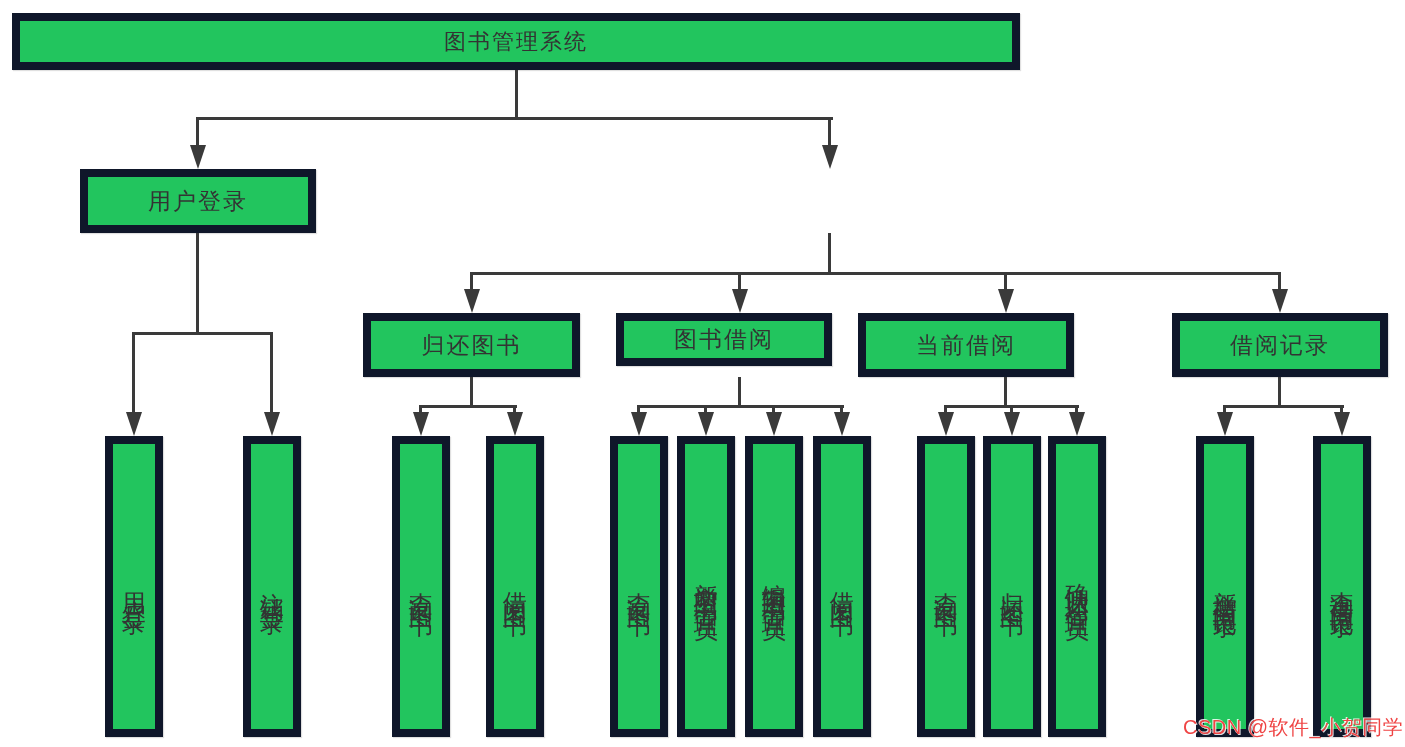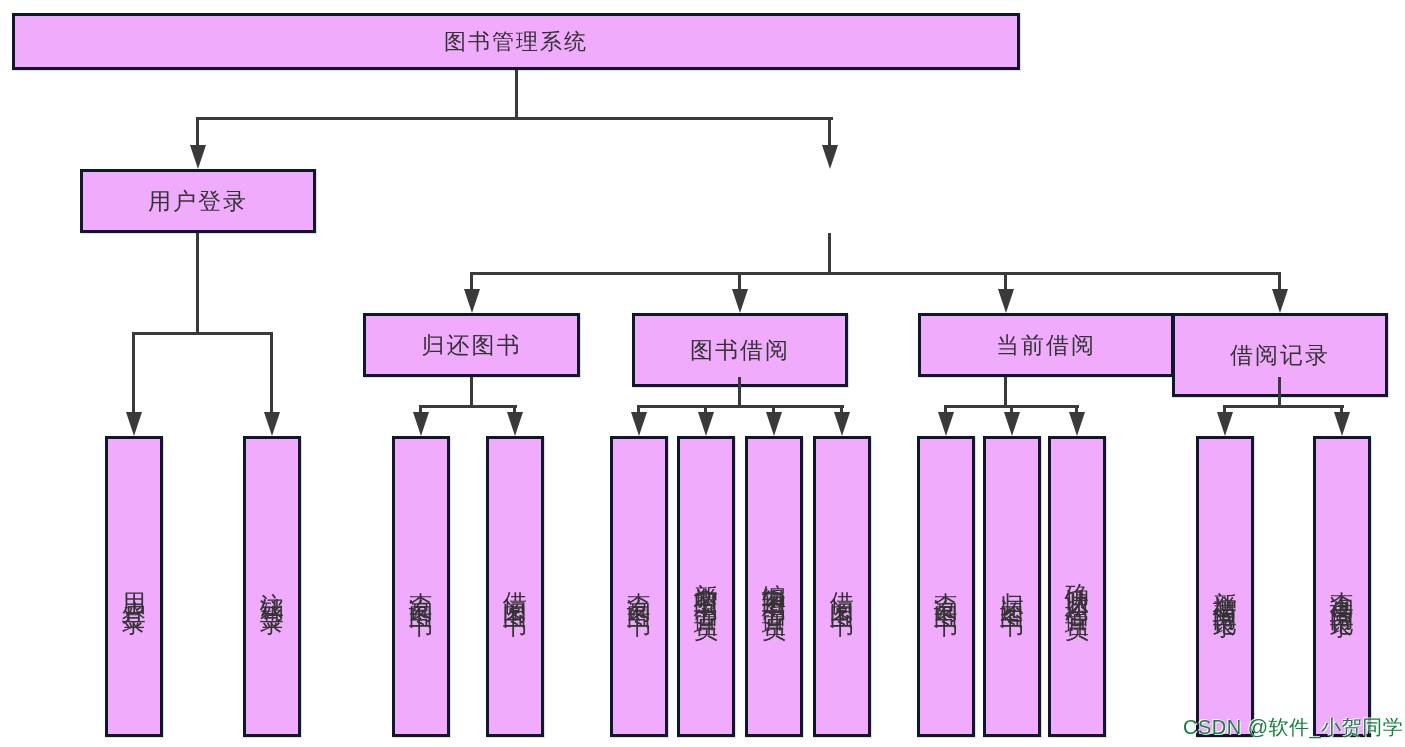--- a/index.html
+++ b/index.html
@@ -6,22 +6,22 @@
   #canvas{
     position:relative;
     width:1405px;height:747px;
     background:#ffffff;
     font-family:"Liberation Sans",sans-serif;
     overflow:hidden;
   }
   .node{
     position:absolute;
     box-sizing:border-box;
-    border:3px solid #0f172a;
-    background:#f0abfc;
+    border:8px solid #0f172a;
+    background:#22c55e;
     color:#333333;
     display:flex;
     align-items:center;
     justify-content:center;
     box-shadow:1px 1px 1px rgba(0,0,0,0.12);
   }
   .node.h{
     font-size:23px;
     letter-spacing:2px;
     white-space:nowrap;
@@ -44,21 +44,21 @@
     position:absolute;
     width:0;height:0;
     border-left:8px solid transparent;
     border-right:8px solid transparent;
     border-top:24px solid #3a3a3a;
   }
   .watermark{
     position:absolute;
     left:1183px;top:714px;
     font-size:20px;
-    color:#15803d;
+    color:#ef4444;
     letter-spacing:0.5px;
     white-space:nowrap;
     z-index:9;
     text-shadow:1px 1px 0 rgba(255,255,255,0.85),-1px -1px 0 rgba(255,255,255,0.85);
   }
 </style>
 </head>
 <body>
 
 <div id="canvas">
@@ -86,23 +86,23 @@
   <div class="line" style="left:470px;top:272px;width:3px;height:18px;"></div>
   <div class="arrow" style="left:464px;top:289px;"></div>
   <div class="line" style="left:738px;top:272px;width:3px;height:18px;"></div>
   <div class="arrow" style="left:732px;top:289px;"></div>
   <div class="line" style="left:1004px;top:272px;width:3px;height:18px;"></div>
   <div class="arrow" style="left:998px;top:289px;"></div>
   <div class="line" style="left:1278px;top:272px;width:3px;height:18px;"></div>
   <div class="arrow" style="left:1272px;top:289px;"></div>
 
   <div class="node h" style="left:363px;top:313px;width:217px;height:64px;">归还图书</div>
-  <div class="node h" style="left:632px;top:313px;width:216px;height:74px;">图书借阅</div>
-  <div class="node h" style="left:918px;top:313px;width:256px;height:64px;text-align:center;">当前借阅</div>
-  <div class="node h" style="left:1172px;top:313px;width:216px;height:84px;">借阅记录</div>
+  <div class="node h" style="left:616px;top:313px;width:216px;height:53px;">图书借阅</div>
+  <div class="node h" style="left:858px;top:313px;width:216px;height:64px;text-align:center;">当前借阅</div>
+  <div class="node h" style="left:1172px;top:313px;width:216px;height:64px;">借阅记录</div>
 
   <div class="line" style="left:470px;top:377px;width:3px;height:31px;"></div>
   <div class="line" style="left:419px;top:405px;width:98px;height:3px;"></div>
   <div class="line" style="left:419px;top:405px;width:3px;height:10px;"></div>
   <div class="arrow" style="left:413px;top:412px;"></div>
   <div class="line" style="left:513px;top:405px;width:3px;height:10px;"></div>
   <div class="arrow" style="left:507px;top:412px;"></div>
 
   <div class="line" style="left:738px;top:377px;width:3px;height:31px;"></div>
   <div class="line" style="left:637px;top:405px;width:207px;height:3px;"></div>

